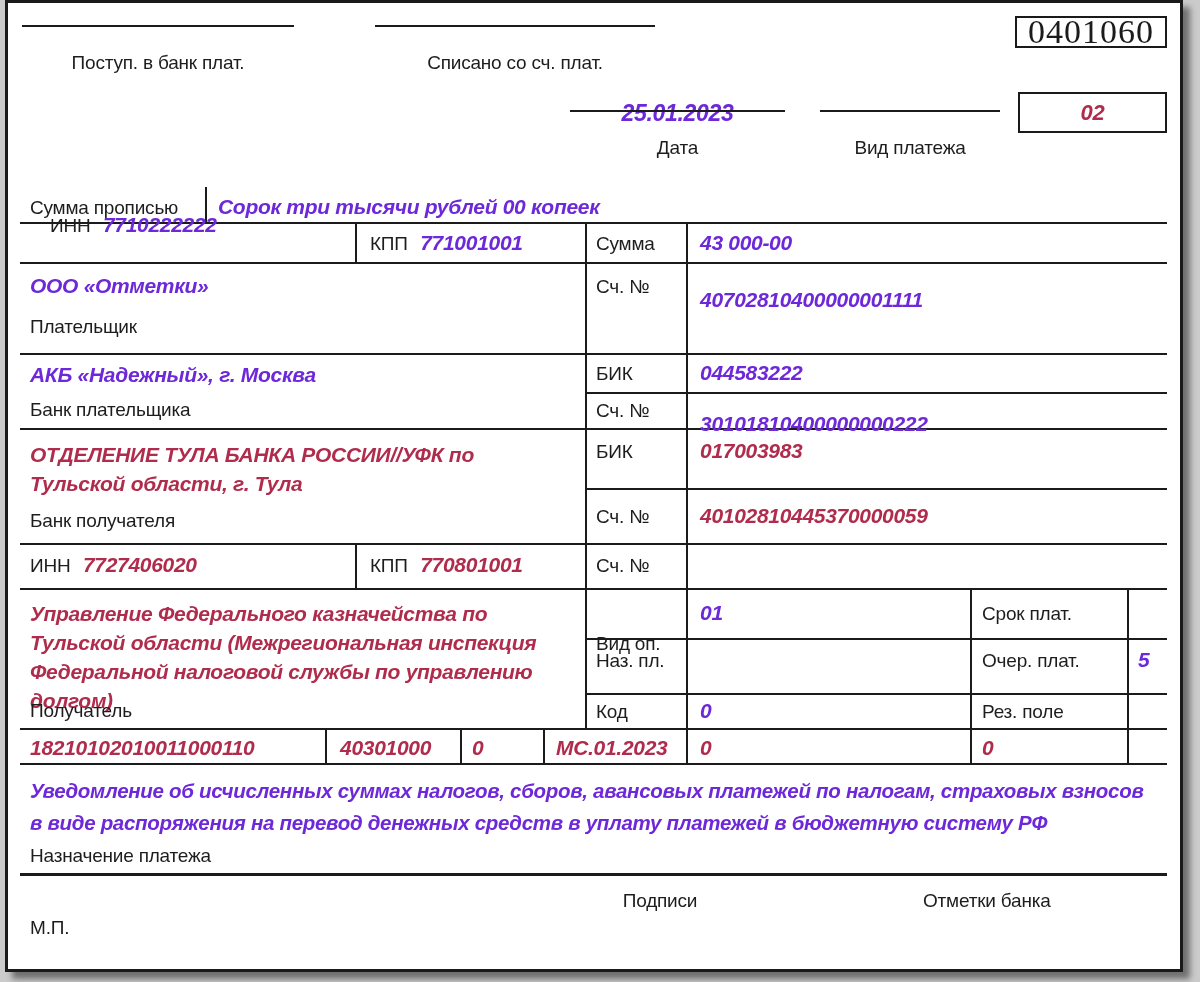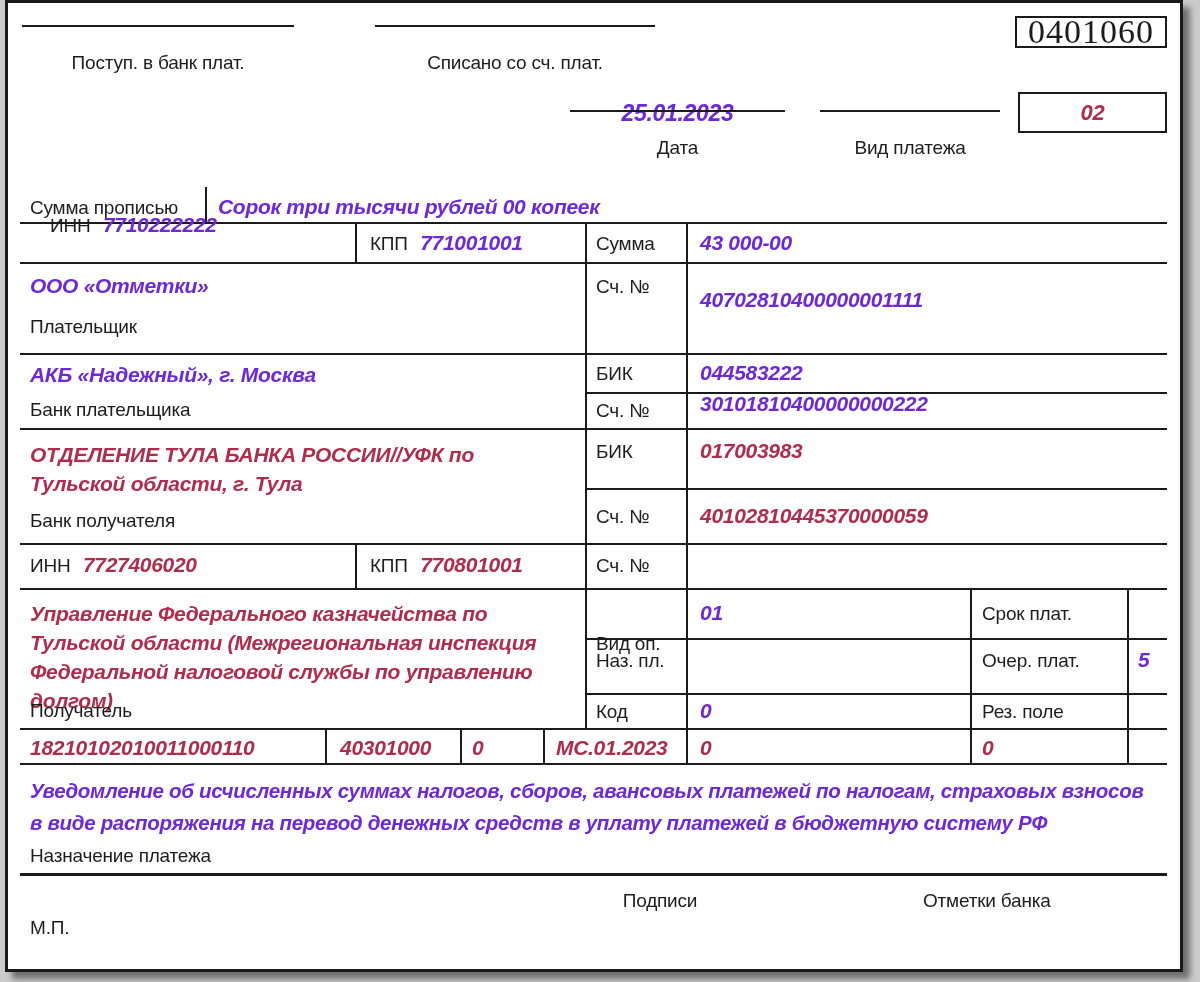--- a/index.html
+++ b/index.html
@@ -116,21 +116,21 @@
     <div class="abs val" style="left:30px; top:274px;">ООО «Отметки»</div>
     <div class="abs lbl" style="left:30px; top:316px;">Плательщик</div>
     <div class="abs lbl" style="left:596px; top:276px;">Сч. №</div>
     <div class="abs val" style="left:700px; top:288px;">40702810400000001111</div>
 
     <div class="abs val" style="left:30px; top:363px;">АКБ «Надежный», г. Москва</div>
     <div class="abs lbl" style="left:30px; top:399px;">Банк плательщика</div>
     <div class="abs lbl" style="left:596px; top:363px;">БИК</div>
     <div class="abs val" style="left:700px; top:361px;">044583222</div>
     <div class="abs lbl" style="left:596px; top:400px;">Сч. №</div>
-    <div class="abs val" style="left:700px; top:392px;">30101810400000000222</div>
+    <div class="abs val" style="left:700px; top:412px;">30101810400000000222</div>
 
     <div class="abs val red wrap" style="left:30px; top:440px; width:520px;">ОТДЕЛЕНИЕ ТУЛА БАНКА РОССИИ//УФК по Тульской области, г. Тула</div>
     <div class="abs lbl" style="left:30px; top:510px;">Банк получателя</div>
     <div class="abs lbl" style="left:596px; top:441px;">БИК</div>
     <div class="abs val red" style="left:700px; top:439px;">017003983</div>
     <div class="abs lbl" style="left:596px; top:506px;">Сч. №</div>
     <div class="abs val red" style="left:700px; top:504px;">40102810445370000059</div>
 
     <div class="abs" style="left:30px; top:553px;">
       <span class="lbl">ИНН</span>

